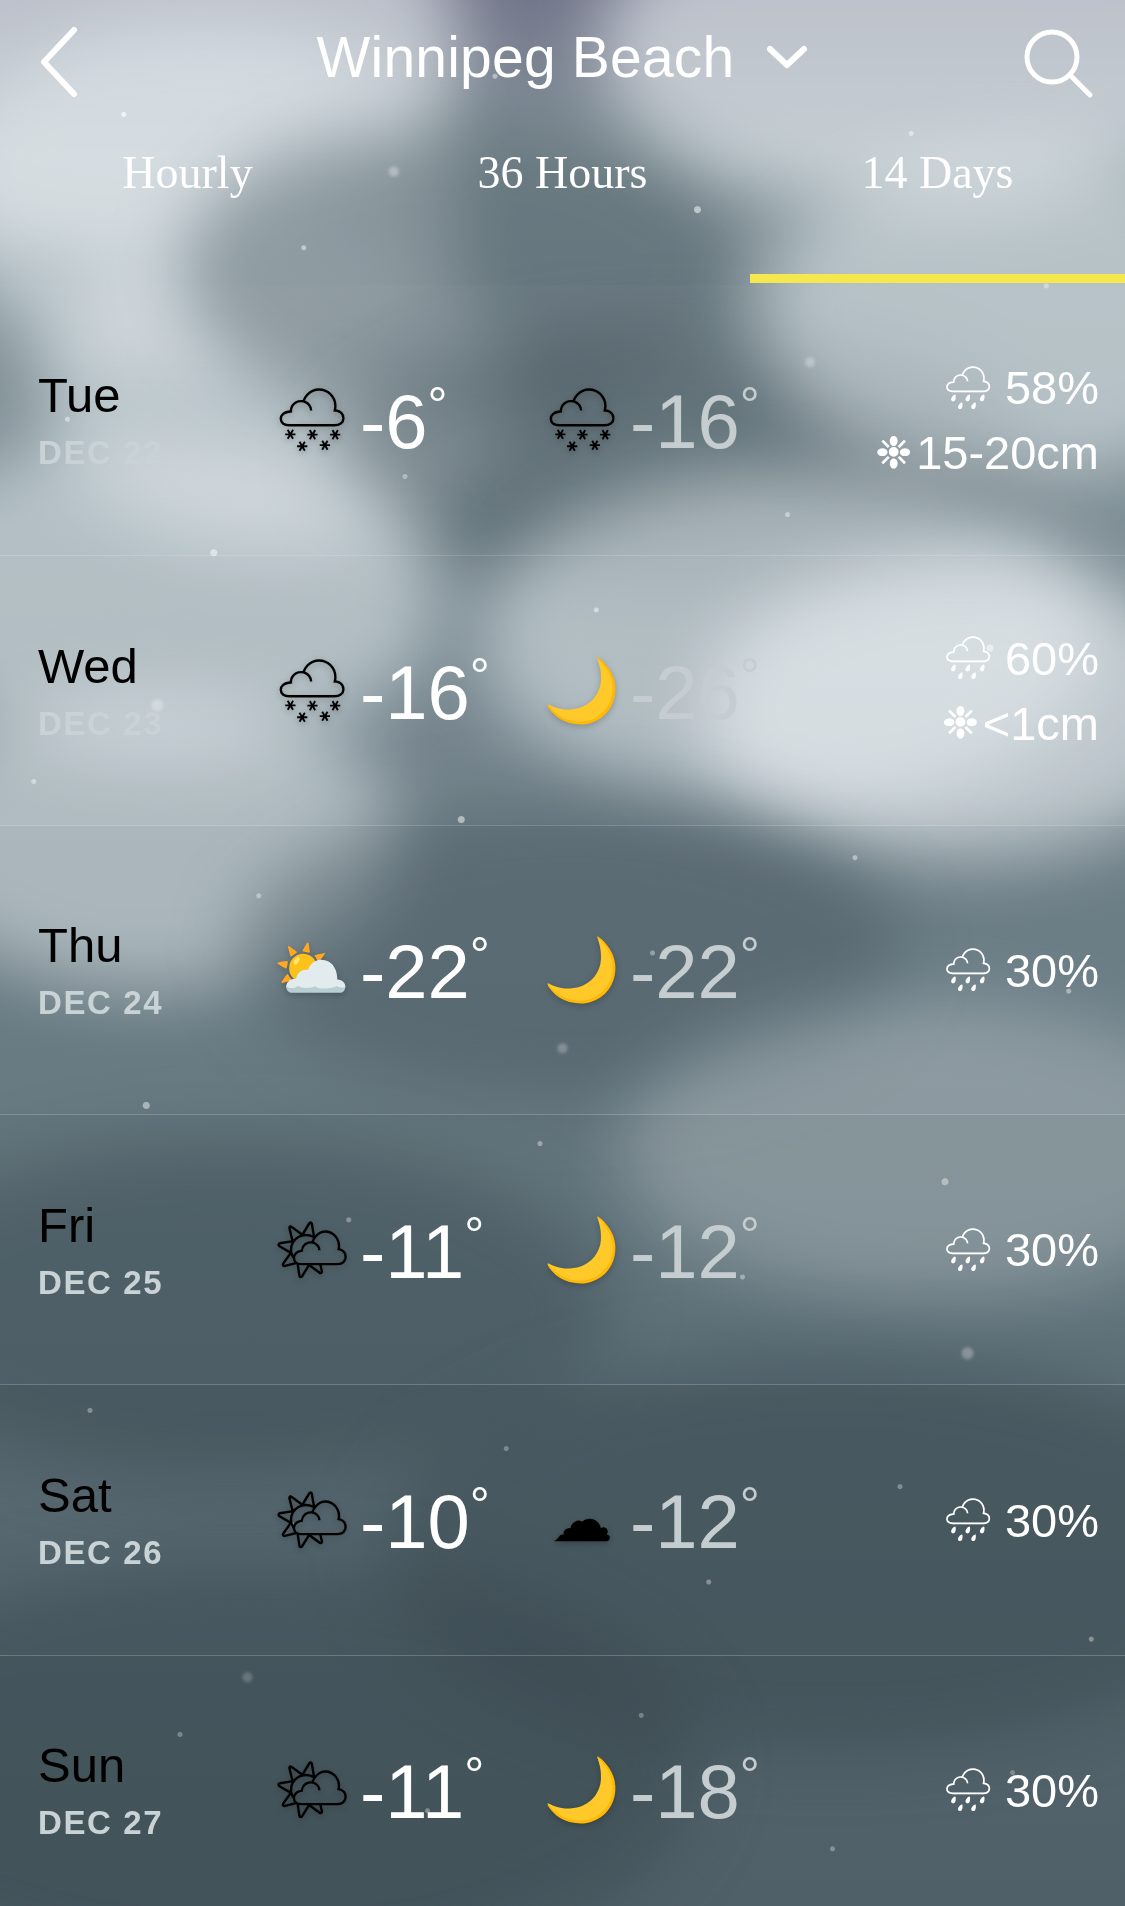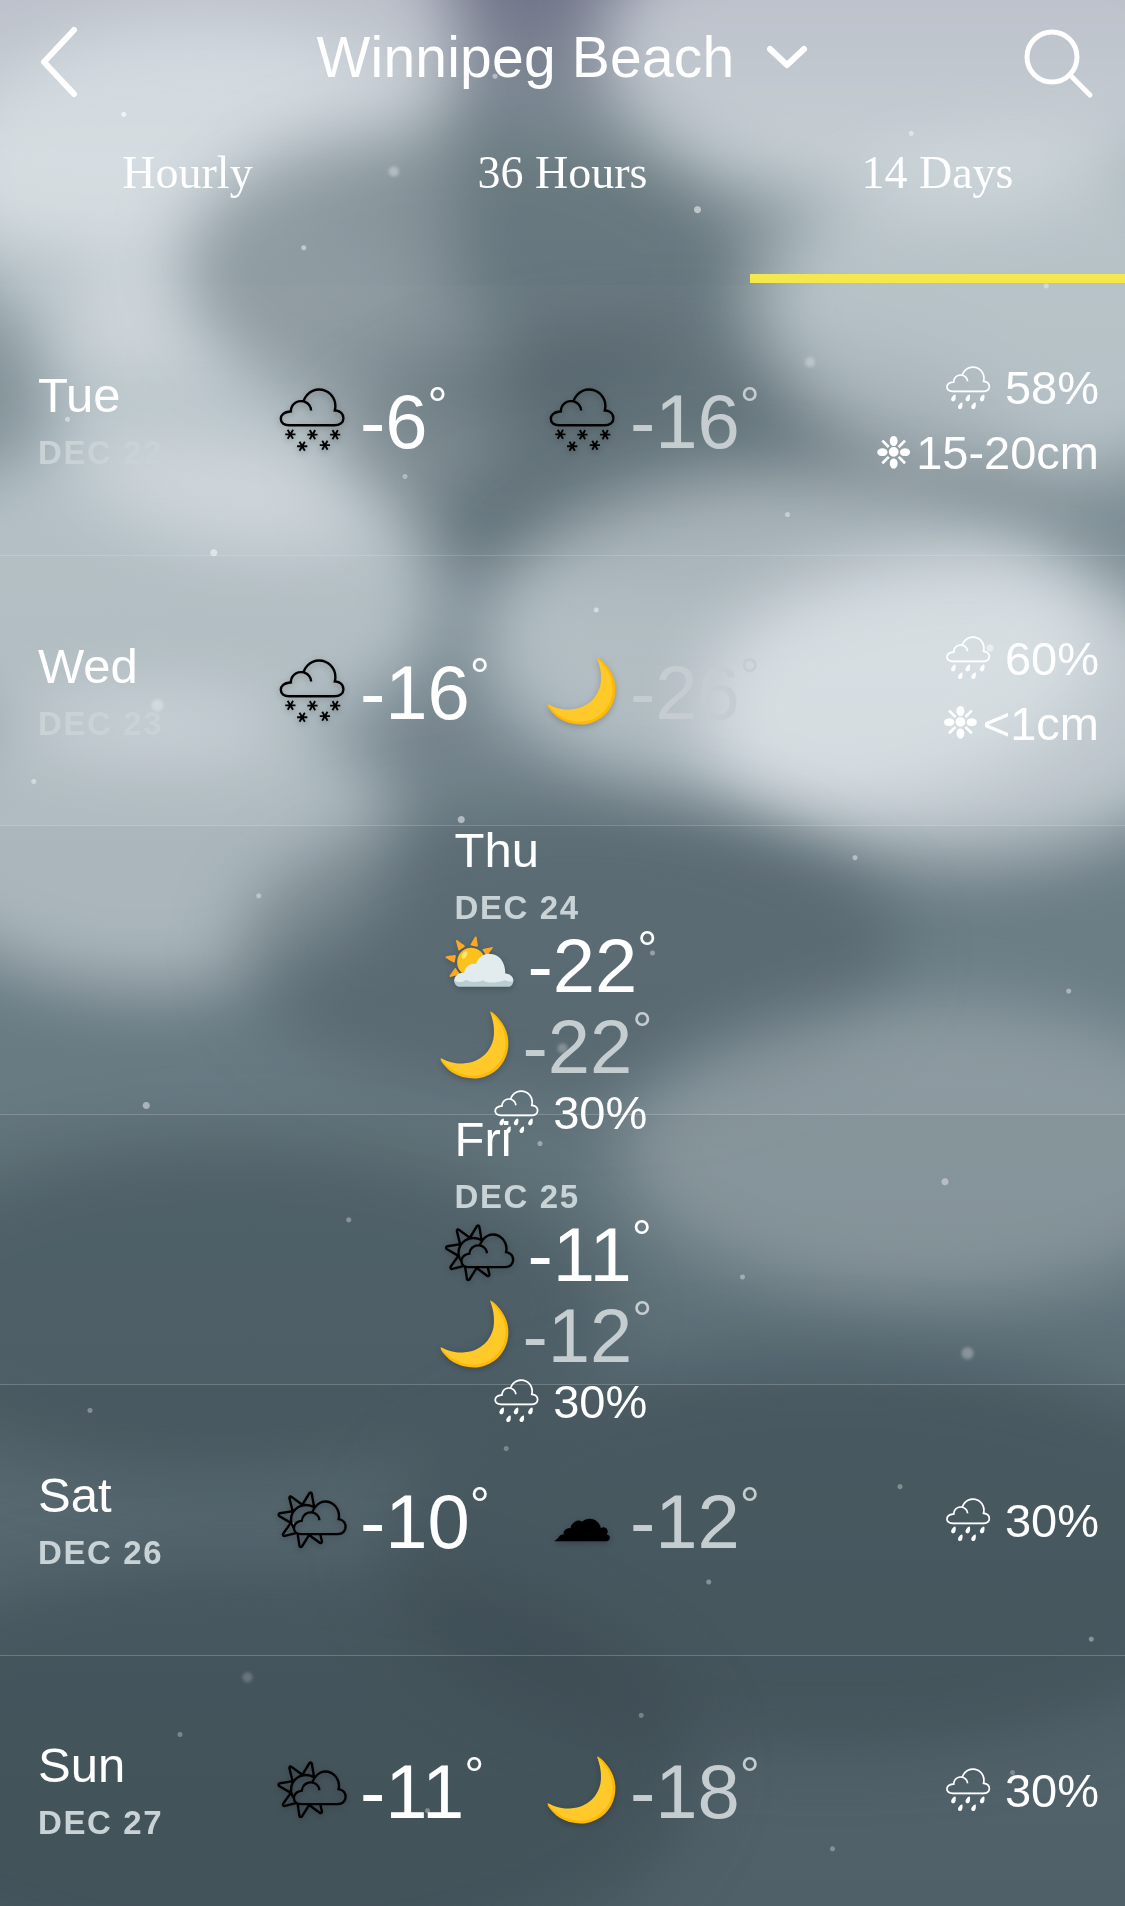--- a/index.html
+++ b/index.html
@@ -140,21 +140,21 @@
     position:relative;
     display:flex; align-items:center;
     border-top:1px solid rgba(255,255,255,0.16);
     padding:0 26px 0 38px;
   }
   .row:first-child { border-top:none; }
   .row .tint { position:absolute; inset:0; pointer-events:none; }
 
   .daycol { width:228px; flex:none; position:relative; z-index:1; }
   .dayname {
-    font-size:49px; color:#ffffff; font-weight:400; line-height:1.0;
+    font-size:49px; color:#000000; font-weight:400; line-height:1.0;
   }
   .daydate {
     font-size:33px; color:#c9d3d6; font-weight:700;
     letter-spacing:1.6px; margin-top:16px; line-height:1.0;
   }
 
   .tempblock {
     flex:none; display:flex; align-items:center; position:relative; z-index:1;
   }
   .tempblock.hi { width:270px; justify-content:flex-start; }
@@ -297,42 +297,42 @@
           <div class="prow">
             <span class="pico">🌧</span>
             <span>60%</span>
           </div>
           <div class="prow snowline">
             <span class="pico">❉</span>
             <span>&lt;1cm</span>
           </div>
         </div>
       </div>
-      <div class="row" style="height: 289px; flex-direction: column;">
+      <div class="row" style="height: 289px;">
         <div class="tint" style="background: rgba(0, 0, 0, 0.02);"></div>
         <div class="daycol">
           <div class="dayname">Thu</div>
           <div class="daydate">DEC 24</div>
         </div>
         <div class="tempblock hi">
           <span class="wicon">⛅</span>
           <span class="temp hi"><span>-22</span><span class="deg">°</span></span>
         </div>
         <div class="tempblock lo">
           <span class="wicon">🌙</span>
           <span class="temp lo"><span>-22</span><span class="deg">°</span></span>
         </div>
         <div class="precipcol">
           <div class="prow">
             <span class="pico">🌧</span>
             <span>30%</span>
           </div>
         </div>
       </div>
-      <div class="row" style="height: 270.167px; flex-direction: column;">
+      <div class="row" style="height: 270.167px;">
         <div class="tint" style="background: rgba(0, 0, 0, 0.05);"></div>
         <div class="daycol">
           <div class="dayname">Fri</div>
           <div class="daydate">DEC 25</div>
         </div>
         <div class="tempblock hi">
           <span class="wicon">🌤</span>
           <span class="temp hi"><span>-11</span><span class="deg">°</span></span>
         </div>
         <div class="tempblock lo">

